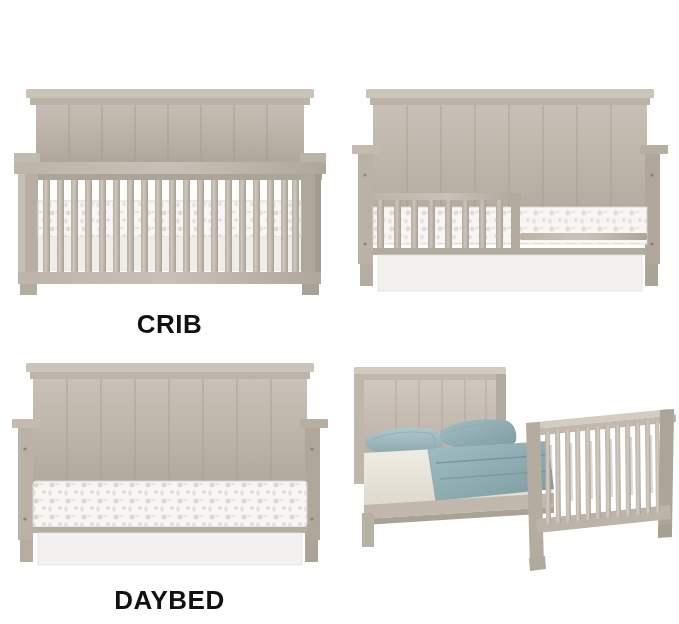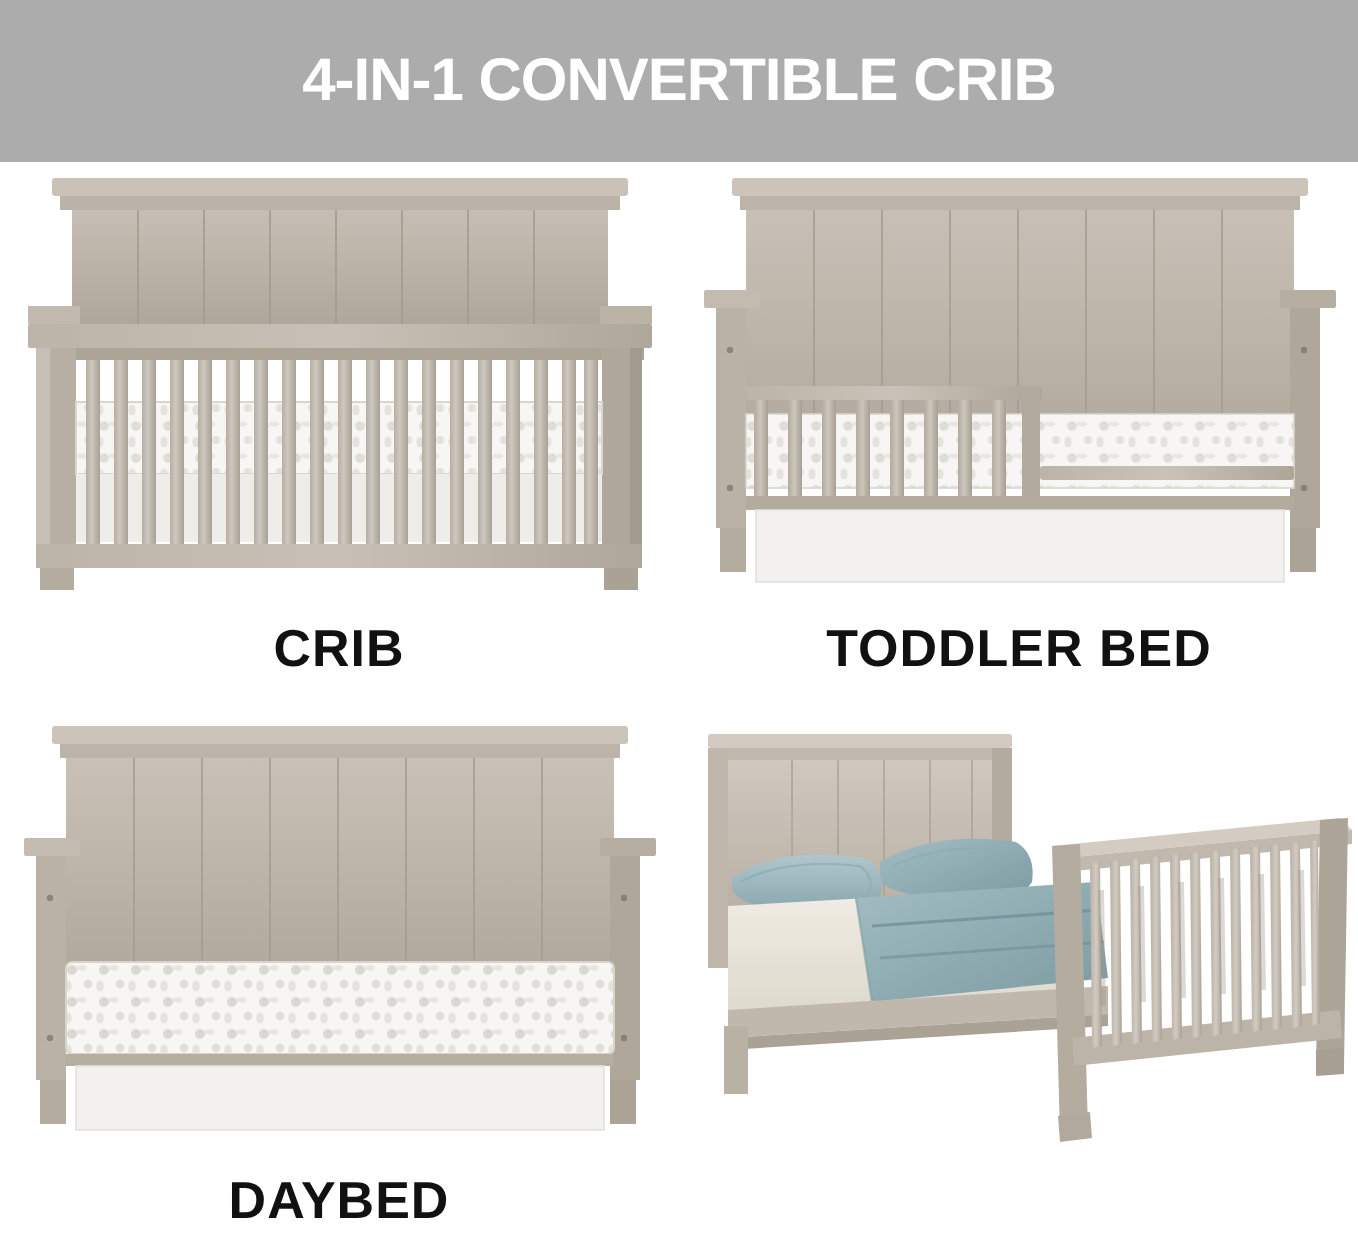--- a/index.html
+++ b/index.html
@@ -72,23 +72,20 @@
   }
   .panel.bl .caption, .panel.br .caption { top: 232px; }
 
   svg { display: block; }
 </style>
 </head>
 <body>
 
 <div id="page">
 
-  <div class="banner">
-    <div class="banner-title">4-IN-1 CONVERTIBLE CRIB</div>
-  </div>
 
   <div class="grid">
 
     <div class="panel tl">
       <div class="figure">
         <svg viewBox="0 0 339 228" width="339" height="228">
           <defs>
             <linearGradient id="woodV" x1="0" y1="0" x2="0" y2="1">
               <stop offset="0" stop-color="#C6BEB4"></stop>
               <stop offset="1" stop-color="#AFA69A"></stop>
@@ -245,21 +242,20 @@
           <rect x="180" y="152" width="127" height="7" rx="1.5" fill="url(#woodH2)"></rect>
 
           <rect x="33" y="167" width="274" height="7" fill="#B4AB9F"></rect>
           <rect x="38" y="174" width="264" height="36" fill="#F2F1EF"></rect>
           <rect x="38" y="174" width="264" height="36" fill="none" stroke="#E3E1DC" stroke-width="0.8"></rect>
 
           <rect x="20" y="183" width="13" height="22" fill="#B6ADA1"></rect>
           <rect x="305" y="183" width="13" height="22" fill="#ACA397"></rect>
         </svg>
       </div>
-      <div class="caption">TODDLER BED</div>
     </div>
 
     <div class="panel bl">
       <div class="figure">
         <svg viewBox="0 0 339 228" width="339" height="228">
           <defs>
             <linearGradient id="woodV3" x1="0" y1="0" x2="0" y2="1">
               <stop offset="0" stop-color="#C9C1B7"></stop>
               <stop offset="1" stop-color="#AEA599"></stop>
             </linearGradient>

